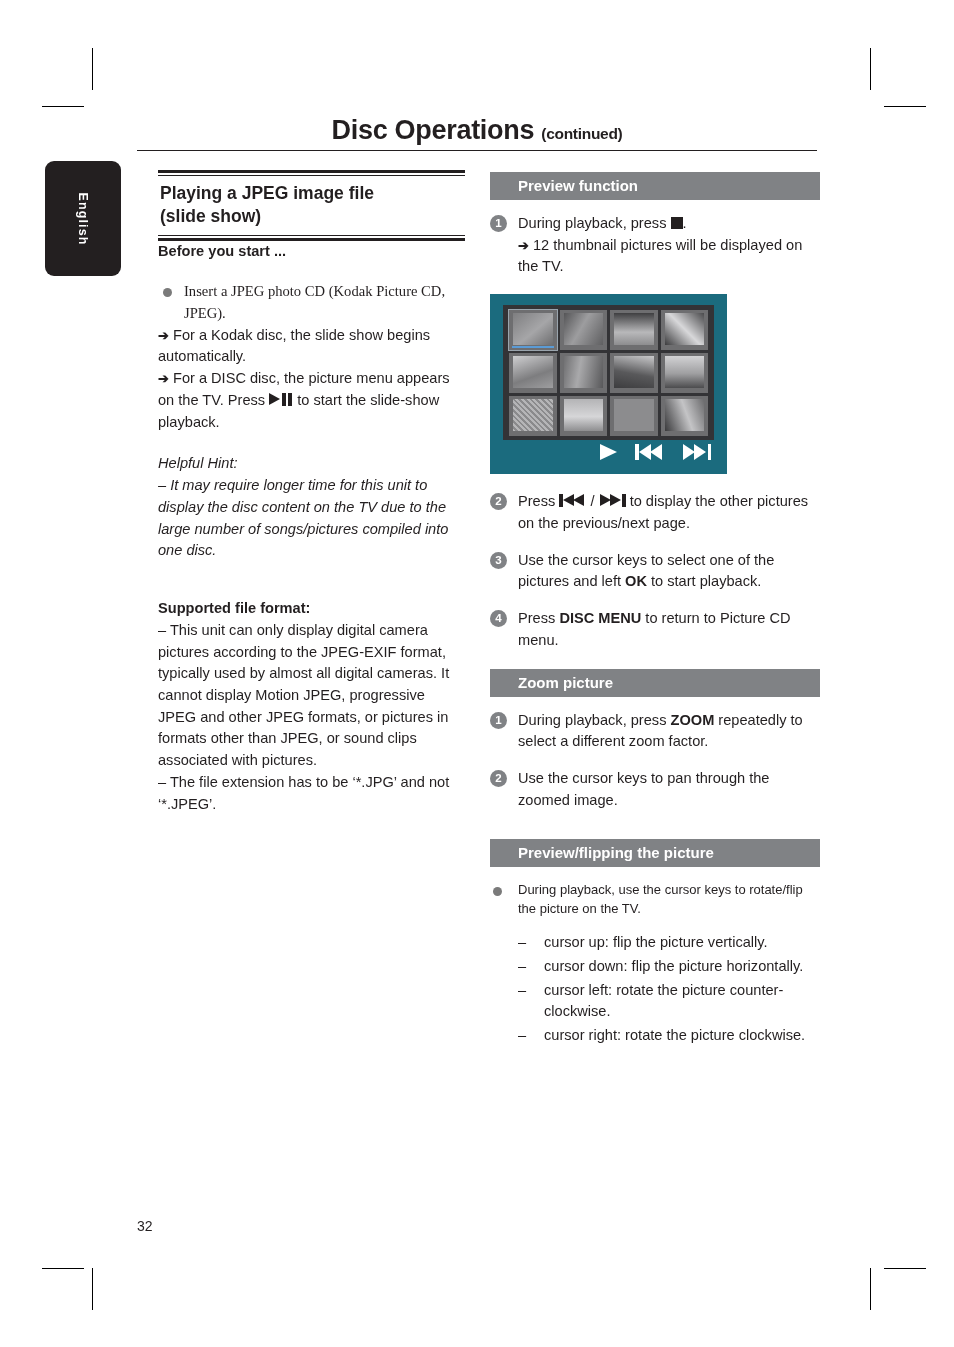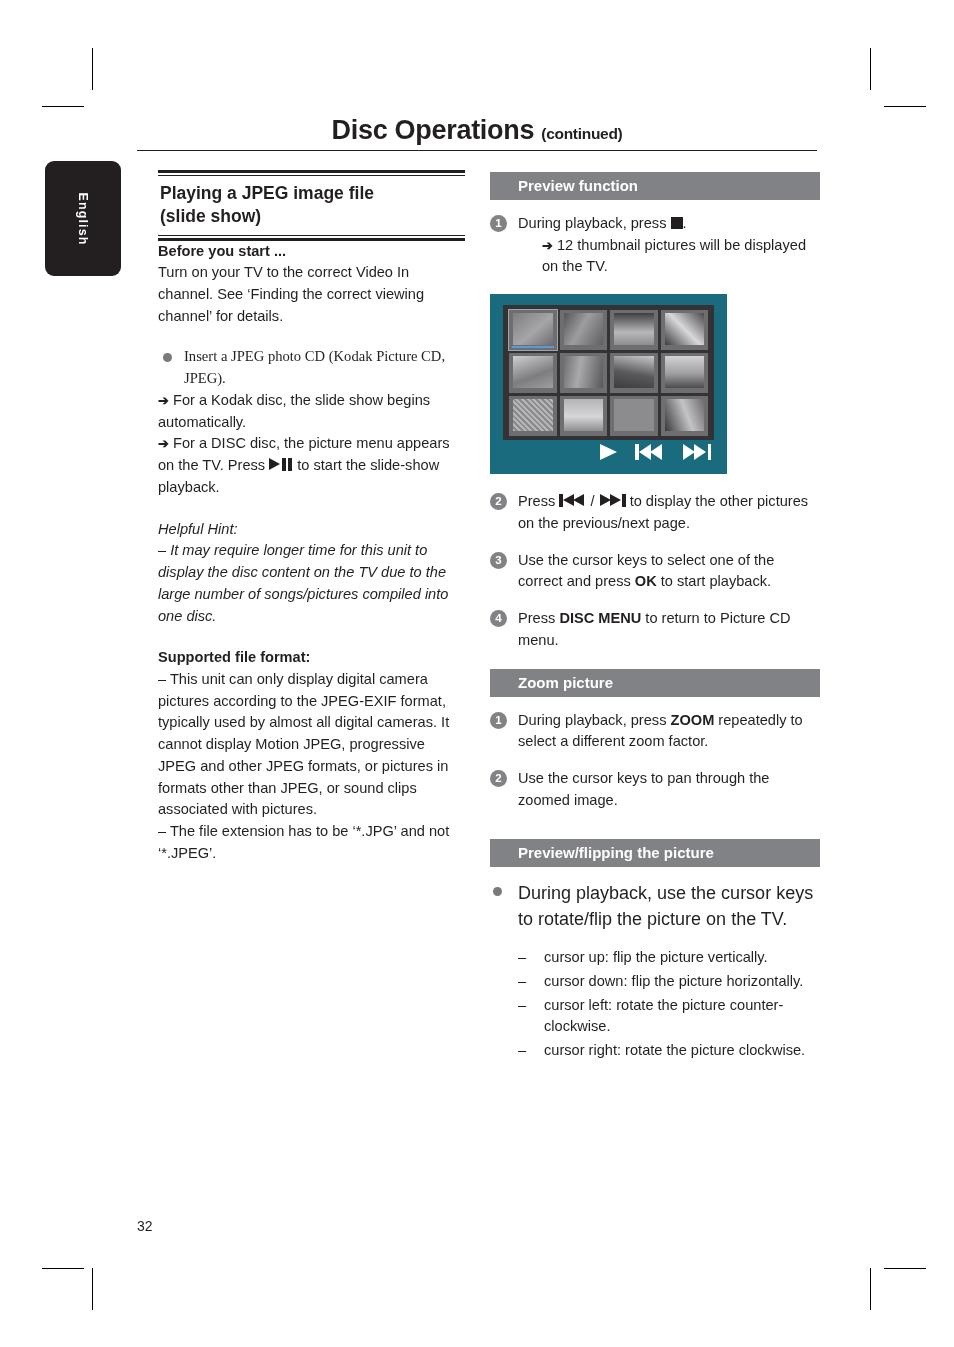--- a/index.html
+++ b/index.html
@@ -193,28 +193,27 @@
     border-radius: 50%;
     background: #808285;
     color: #fff;
     font-size: 11.5px;
     font-weight: bold;
     text-align: center;
     line-height: 17px;
   }
   .step .sub {
     display: block;
-    margin-left: 24px;
   }
 
   .rbullet {
     position: relative;
     padding-left: 28px;
     margin-top: 15px;
-    font-size: 18px;
+    font-size: 13px;
     line-height: 1.49;
   }
   .rbullet .dot {
     position: absolute;
     left: 3px;
     top: 7px;
     width: 9px; height: 9px;
     border-radius: 50%;
     background: #7a7a7a;
   }
@@ -347,21 +346,20 @@
 
   <div class="sec-head">
     <div>Playing a JPEG image file</div>
     <div>(slide show)</div>
   </div>
 
   <div class="rule-thin" style="margin-top:0;"></div>
   <div class="rule-thick" style="margin-top:2px;"></div>
 
   <p class="p b" style="">Before you start ...</p>
-  <p class="p">Turn on your TV to the correct Video In channel.  See ‘Finding the correct viewing channel’ for details.</p>
 
   <div class="bullet-row" style="margin-top:19px;">
     <span class="dot"></span>
     <p class="p">Insert a JPEG photo CD (Kodak Picture CD, JPEG).</p>
   </div>
 
   <p class="p">
     <span class="arrow">➔</span>
     <span>For a Kodak disc, the slide show begins automatically.</span>
   </p>
@@ -369,21 +367,21 @@
   <p class="p">
     <span class="arrow">➔</span>
     <span>For a DISC disc, the picture menu appears on the TV.  Press</span>
     <span class="glyph g-playpause"><span class="tri"></span><span class="bar1"></span><span class="bar2"></span></span>
     <span>to start the slide-show playback.</span>
   </p>
 
   <p class="p ital" style="margin-top:20px;">Helpful Hint:</p>
   <p class="p ital">–  It may require longer time for this unit to display the disc content on the TV due to the large number of songs/pictures compiled into one disc.</p>
 
-  <p class="p b" style="margin-top:20px;">Supported file format:</p>
+  <p class="p b" style="margin-top:36px;">Supported file format:</p>
   <p class="p">–  This unit can only display digital camera pictures according to the JPEG-EXIF format, typically used by almost all digital cameras.  It cannot display Motion JPEG, progressive JPEG and other JPEG formats, or pictures in formats other than JPEG, or sound clips associated with pictures.</p>
   <p class="p">–   The file extension has to be ‘*.JPG’ and not ‘*.JPEG’.</p>
 </div>
 
 <div id="col-right">
 
   <div class="grey-bar">Preview function</div>
 
   <div class="step" style="margin-top:13px;">
     <span class="num">1</span>
@@ -456,21 +454,21 @@
     <span class="num">2</span>
     <span>Press</span>
     <span class="glyph g-prev"><span class="tick"></span><span class="t1"></span><span class="t2"></span></span>
     <span>/</span>
     <span class="glyph g-next"><span class="t1"></span><span class="t2"></span><span class="tick"></span></span>
     <span>to display the other pictures on the previous/next page.</span>
   </div>
 
   <div class="step">
     <span class="num">3</span>
-    <span>Use the cursor keys to select one of the correct and press</span>
+    <span>Use the cursor keys to select one of the pictures and left</span>
     <span class="b">OK</span>
     <span>to start playback.</span>
   </div>
 
   <div class="step">
     <span class="num">4</span>
     <span>Press</span>
     <span class="b">DISC MENU</span>
     <span>to return to Picture CD menu.</span>
   </div>

